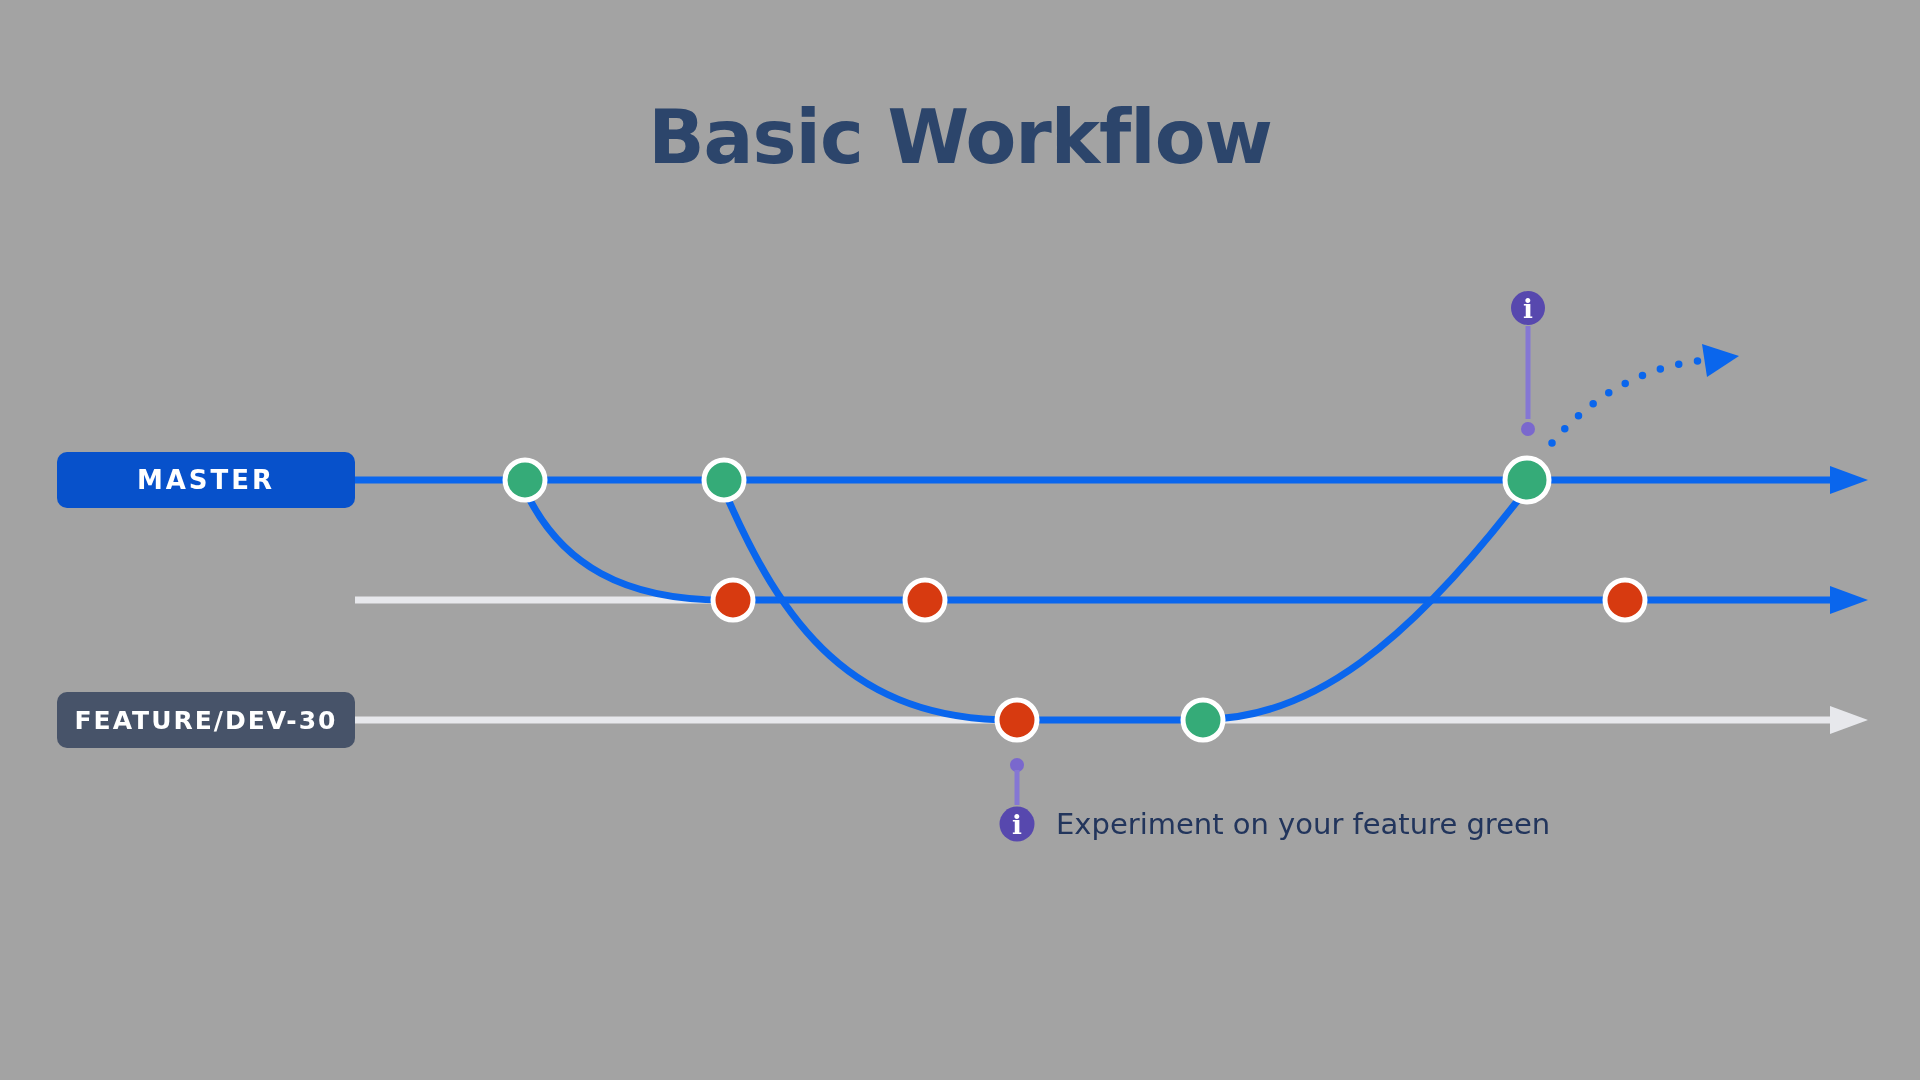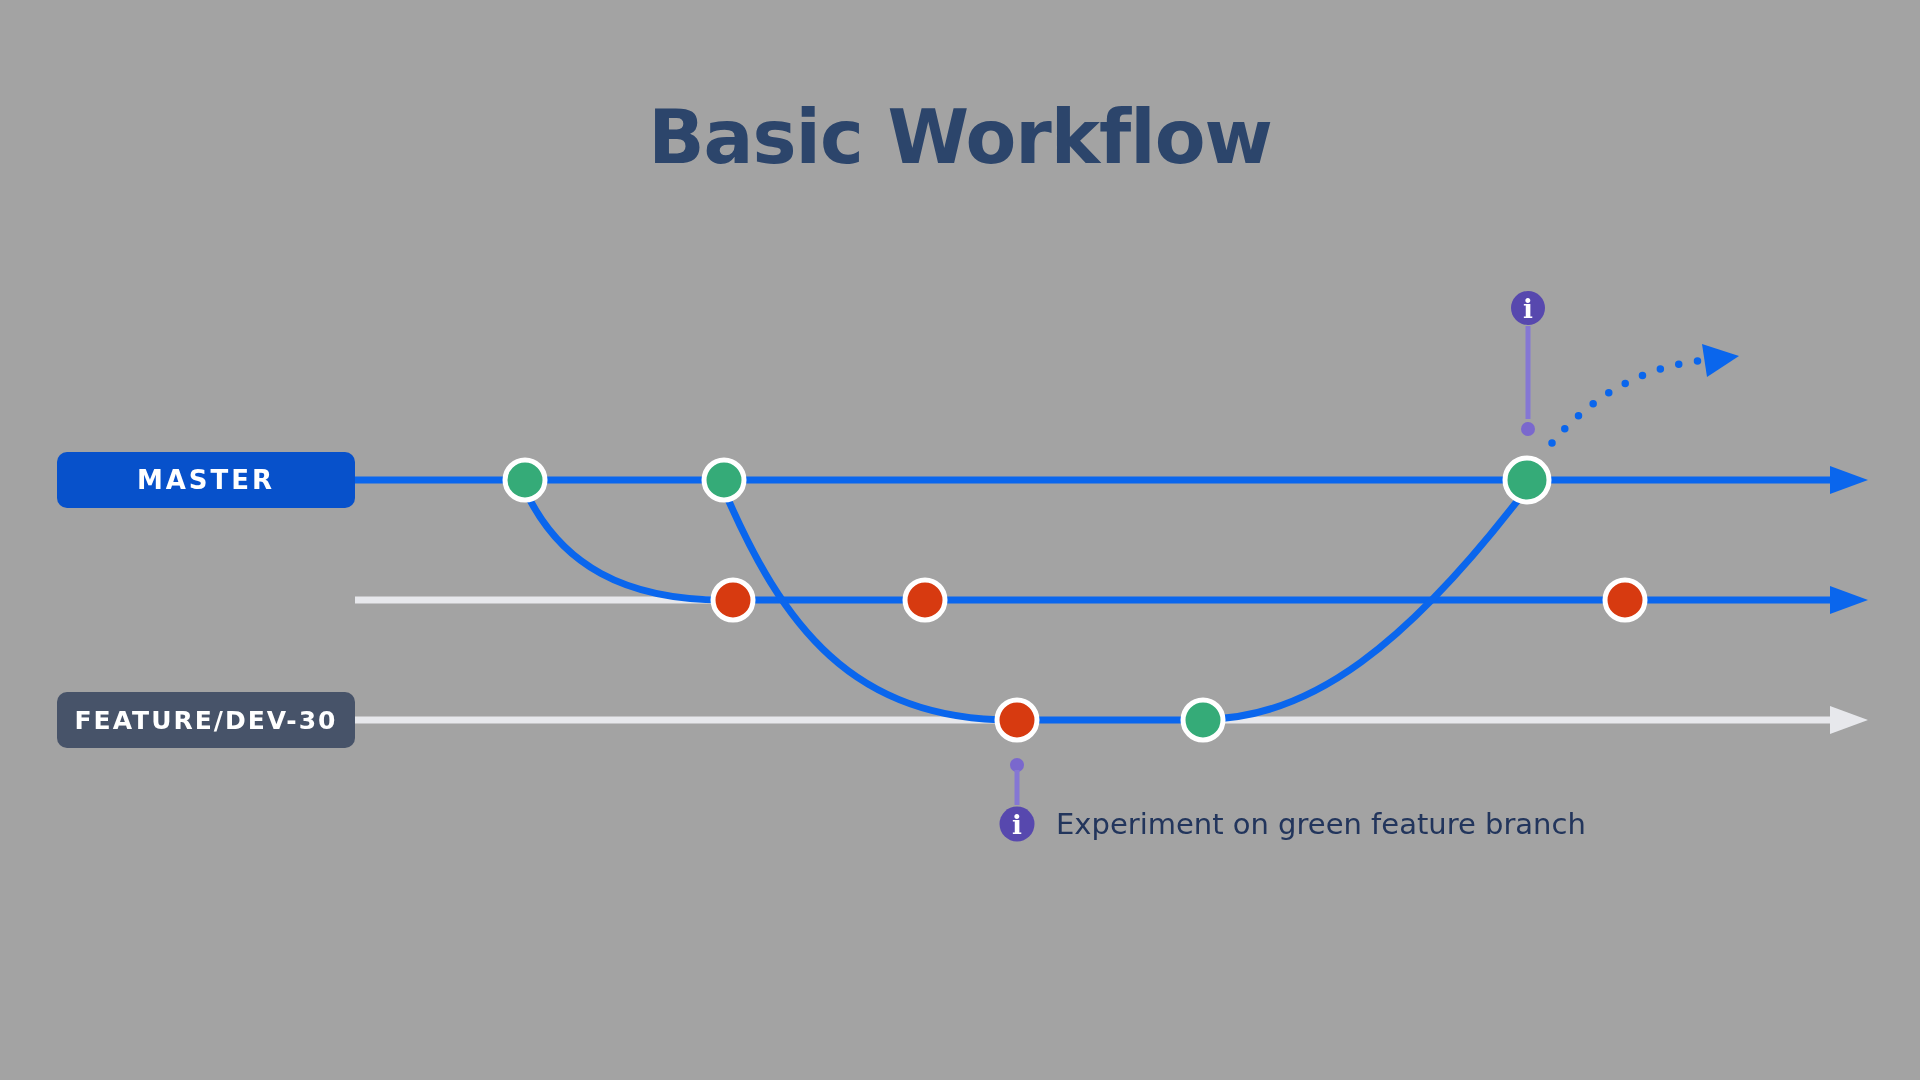--- a/index.html
+++ b/index.html
@@ -115,15 +115,15 @@
     <circle cx="1528" cy="429" r="7" fill="#7a68cd"></circle>
     <circle cx="1528" cy="308" r="17" fill="#5748ae"></circle>
     <text x="1528" y="318" text-anchor="middle" font-family="DejaVu Serif, Liberation Serif, serif" font-size="26" font-weight="bold" fill="#ffffff">i</text>
 
     <circle cx="1017" cy="765" r="7" fill="#7a68cd"></circle>
     <line x1="1017" y1="770" x2="1017" y2="805" stroke="#8577d4" stroke-width="5"></line>
     <circle cx="1017" cy="824" r="17.5" fill="#5748ae"></circle>
     <text x="1017" y="834" text-anchor="middle" font-family="DejaVu Serif, Liberation Serif, serif" font-size="26" font-weight="bold" fill="#ffffff">i</text>
   </svg>
 
-  <div class="annotation experiment">Experiment on green feature branch</div>
+  <div class="annotation experiment">Experiment on your feature green</div>
 
 </div>
 
 </body></html>

